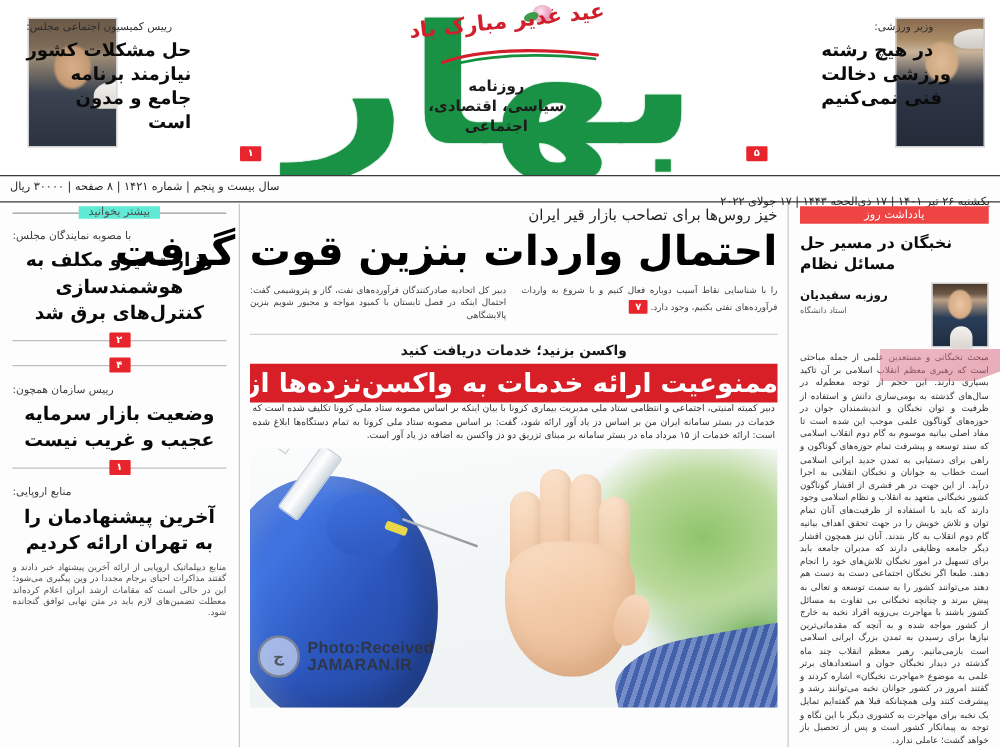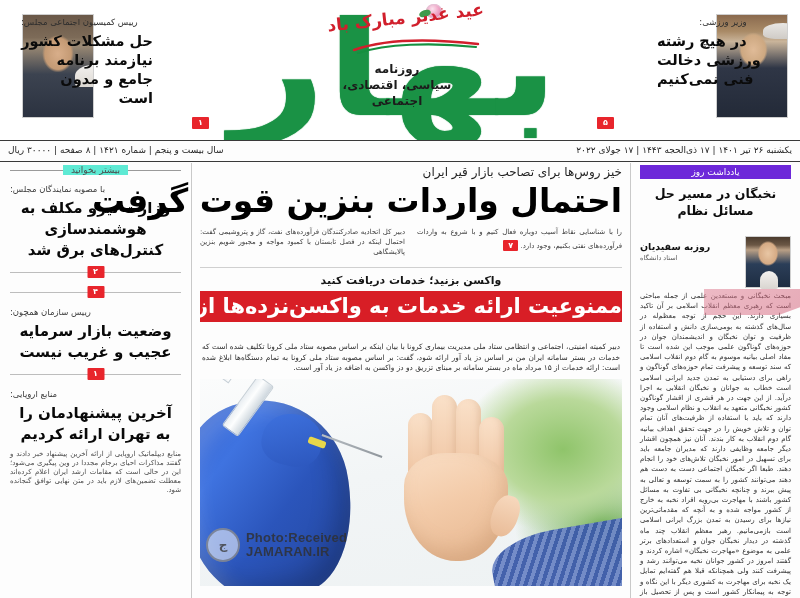--- a/index.html
+++ b/index.html
@@ -173,21 +173,21 @@
 
   
   .inforow {
     position: absolute; top: 140px; left: 0;
     width: 800px; height: 22px;
     border-top: 1px solid #3a3a3a;
     border-bottom: 1px solid #3a3a3a;
     direction: rtl;
   }
   .info-date {
-    position: absolute; right: 8px; top: 4px;
+    position: absolute; right: 8px; top: 16px;
     font-size: 9px; color: #1f1f1f; letter-spacing: -0.2px;
   }
   .info-issue {
     position: absolute; left: 8px; top: 4px;
     font-size: 9px; color: #1f1f1f; letter-spacing: -0.2px;
   }
 
   
   .body-area {
     position: absolute; top: 163px; left: 0;
@@ -293,21 +293,21 @@
     background: #d81e26;
     color: #ffffff;
     text-align: center;
     font-size: 21px; font-weight: bold;
     line-height: 31px; height: 31px;
     letter-spacing: -0.8px;
     white-space: nowrap;
     overflow: hidden;
   }
   .pkg-body {
-    margin-top: 20px;
+    margin-top: 0;
     font-size: 7.4px; color: #2e2e2e;
     line-height: 10.5px; text-align: justify;
     padding: 0 2px;
   }
 
   .photo-frame {
     position: relative;
     margin-top: 5px;
     width: 100%; height: 207px;
     overflow: hidden;
@@ -418,32 +418,32 @@
 
   
   .rail-right {
     position: absolute; right: 0; top: 0;
     width: 170px; height: 435px;
     border-left: 1px solid #c9c9c9;
     padding: 0 9px;
     direction: rtl;
   }
   .note-head {
-    background: #6d28d9;
+    background: #ef4444;
     color: #ffffff;
     text-align: center;
     font-size: 9px;
     height: 14px; line-height: 14px;
     margin-top: 2px;
   }
   .note-title {
-    text-align: center;
+    text-align: left;
     font-size: 12.5px; font-weight: bold; color: #0c0c0c;
     line-height: 17px; letter-spacing: -0.5px;
-    margin: 6px 0 17px;
+    margin: 6px 0 7px;
   }
   .note-author-wrap {
     display: flex; align-items: flex-start; gap: 6px;
     margin-bottom: 3px;
   }
   .note-author-photo {
     width: 46px; height: 52px;
     border: 1px solid #d0d0d0;
     flex: 0 0 auto;
     background:

